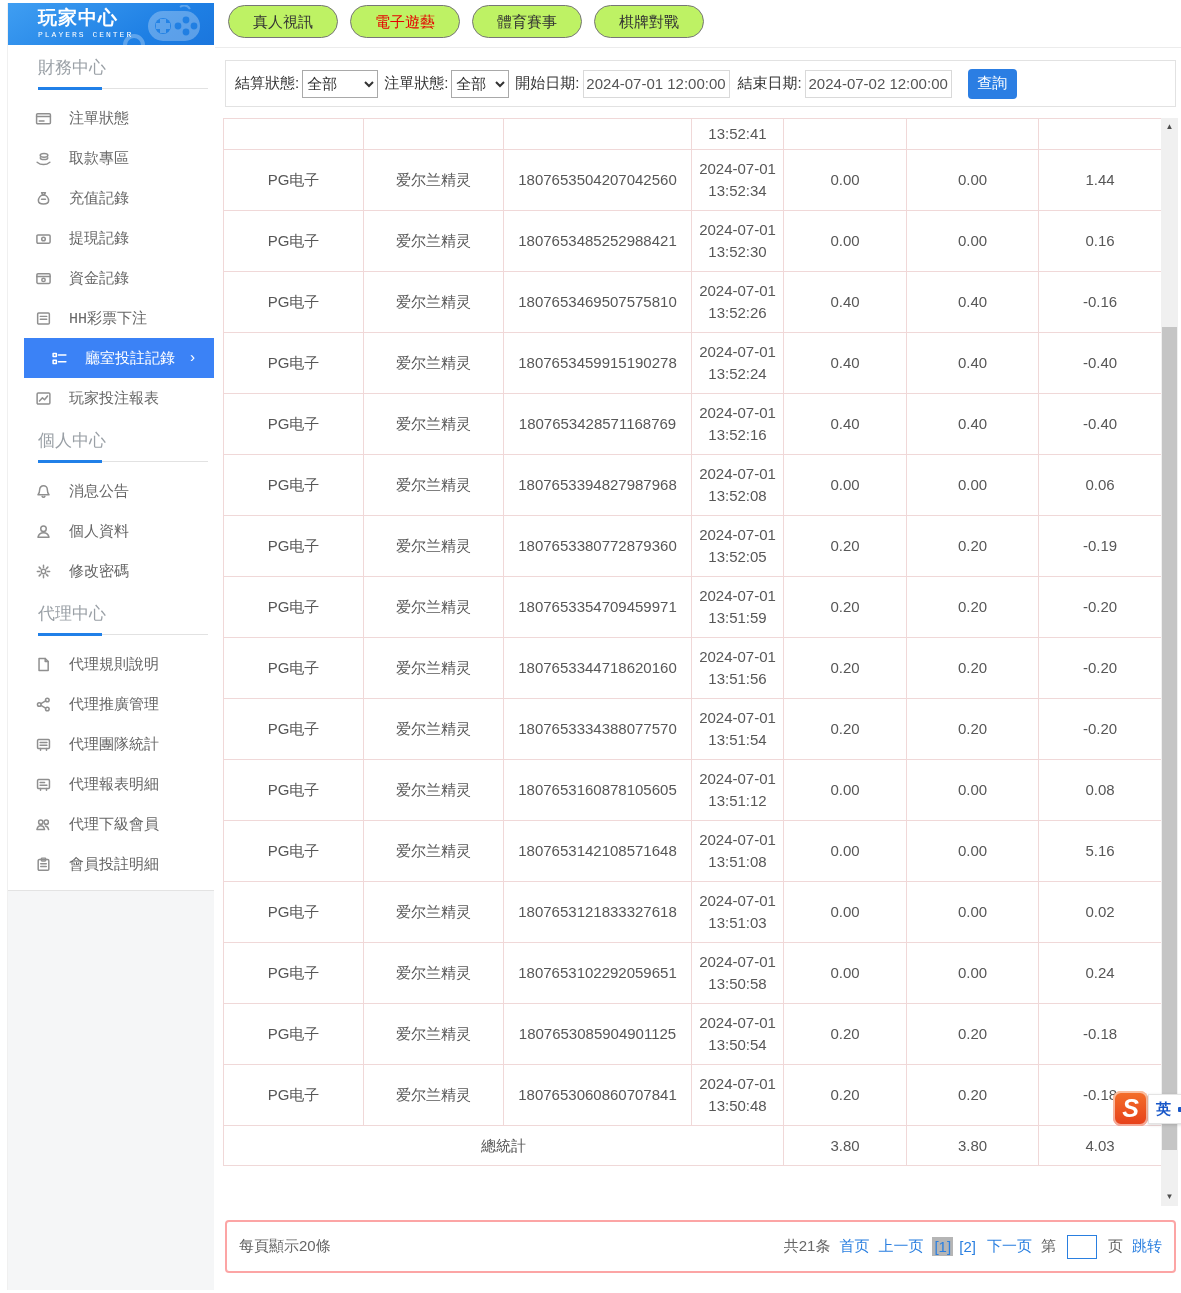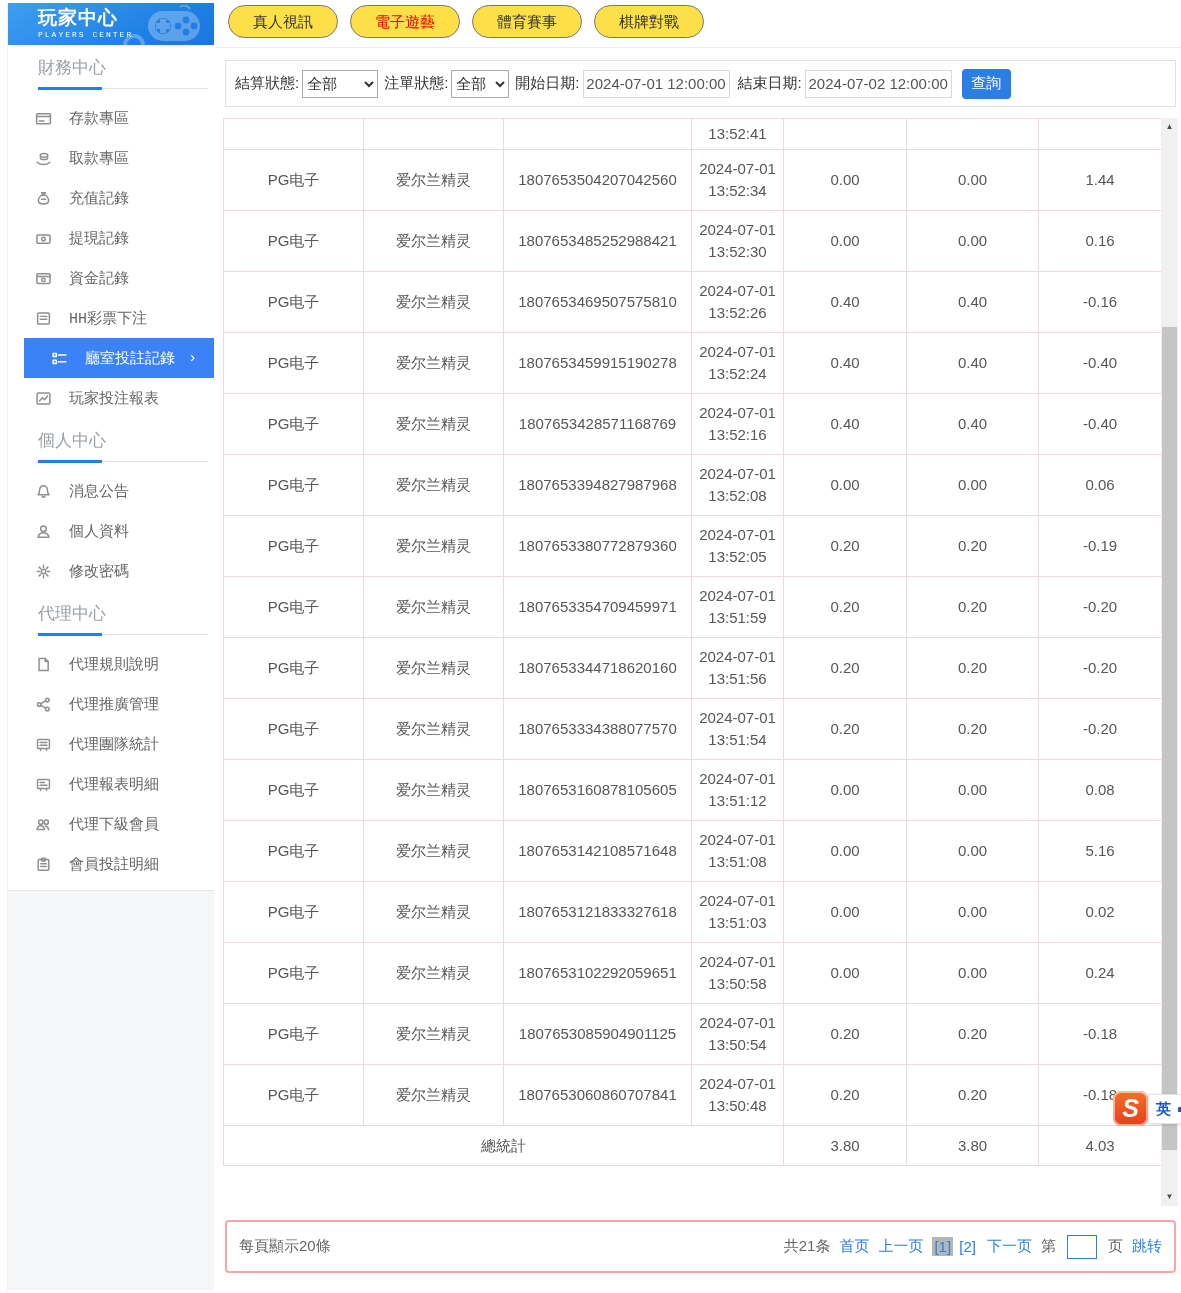--- a/index.html
+++ b/index.html
@@ -24,36 +24,36 @@
                font-size:15px; cursor:pointer; position:relative; }
   .menu-item .ic { width:17px; height:17px; margin-right:17px; color:#8f8f8f; flex:0 0 17px; }
   .menu-item .ic svg { display:block; }
   .menu-item.active { background:#3b82f6; color:#fff;margin-left:16px; }
   .menu-item.active .ic { color:#fff; }
   .menu-item .chev { position:absolute; right:17px; color:#fff; font-size:15px; }
 
   
   .tabs-row { position:absolute; left:228px; top:5px; height:33px; display:flex; gap:12px; }
   .tab-pill { height:33px; line-height:31px; padding:0 24px; border:1px solid #767676; border-radius:17px;
-              background:#fde047; font-size:15px; color:#333; cursor:pointer; }
+              background:#bef264; font-size:15px; color:#333; cursor:pointer; }
   .tab-pill.active { color:#e60000; }
   .tabs-divider { position:absolute; left:215px; top:47px; width:966px; height:1px; background:#ececec; }
 
   
   .filter-bar { position:absolute; left:225px; top:60px; width:951px; height:47px;
                 border:1px solid #e2e2e2; display:flex; align-items:center; padding-left:9px;
                 font-size:15px; color:#333; background:#fff; }
   .filter-bar label { margin-right:3px; }
   .filter-bar select { height:28px; border:1px solid #a9a9a9; background:#fff; font-size:15px;
                        color:#333; margin-right:6px; font-family:inherit; }
   .sel-settle { width:76px; }
   .sel-order { width:58px; }
   .filter-bar input.date { height:28px; width:147px; border:1px solid #d9d9d9; font-size:15px;
                            color:#555; text-align:center; margin-right:8px; font-family:inherit; }
-  .btn-search { margin-left:2px; width:49px; height:30px; background:#2b7ee3; color:#fff;
+  .btn-search { margin-left:8px; width:49px; height:30px; background:#2b7ee3; color:#fff;
                 border:none; border-radius:4px; font-size:15px; cursor:pointer; font-family:Liberation Mono, monospace; }
 
   
   .table-wrap { position:absolute; left:223px; top:118px; width:1032px; height:1089px; }
   table.bets { border-collapse:collapse; table-layout:fixed; width:938px; }
   table.bets td { border:1px solid #f0d8d8; text-align:center; vertical-align:middle;
                   font-size:15px; color:#575757; line-height:22px; overflow:hidden; }
   tr.data-row { height:61px; }
   tr.partial-row { height:31px; }
   tr.summary-row { height:40px; }
@@ -120,21 +120,21 @@
         </div>
         <div class="menu-items">
           <div class="menu-item">
             <span class="ic">
               <svg width="17" height="17" viewBox="0 0 16 16" fill="none" stroke="currentColor" stroke-width="1.4" stroke-linecap="round" stroke-linejoin="round">
                 <rect x="1.5" y="3.5" width="13" height="9.5" rx="1"></rect>
                 <line x1="1.5" y1="6.2" x2="14.5" y2="6.2"></line>
                 <line x1="4" y1="10.4" x2="8.5" y2="10.4"></line>
               </svg>
             </span>
-            <span>存款專區</span>
+            <span>注單狀態</span>
           </div>
           <div class="menu-item">
             <span class="ic">
               <svg width="17" height="17" viewBox="0 0 16 16" fill="none" stroke="currentColor" stroke-width="1.4" stroke-linecap="round" stroke-linejoin="round">
                 <ellipse cx="8.5" cy="5" rx="3.6" ry="1.8"></ellipse>
                 <path d="M5 7.2c0 1 1.6 1.8 3.5 1.8S12 8.2 12 7.2"></path>
                 <path d="M2 11.5c2.2 1.8 4.2 2.2 6 2.2s3.8-.4 6-2.2"></path>
               </svg>
             </span>
             <span>取款專區</span>

